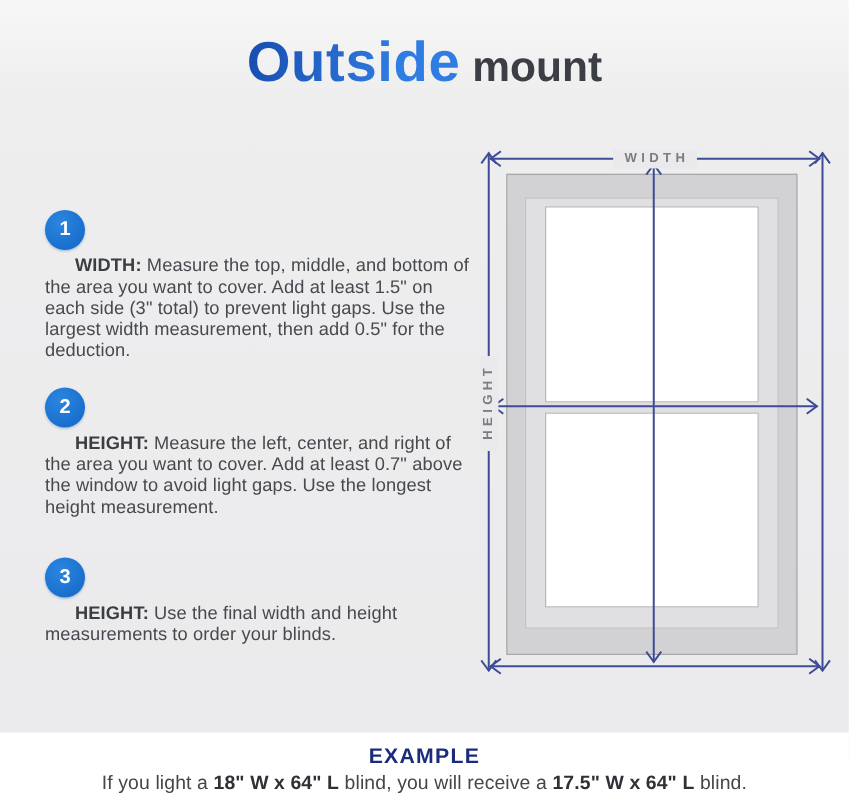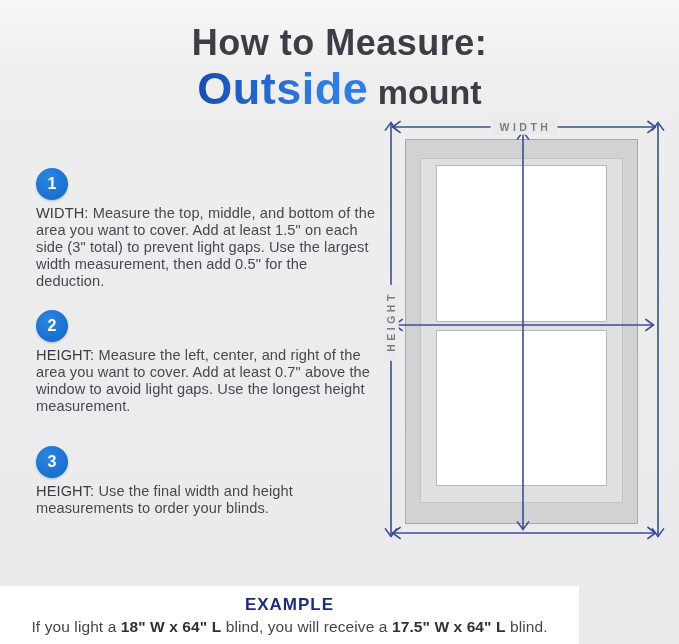--- a/index.html
+++ b/index.html
@@ -68,21 +68,22 @@
   }
   .step-text {
     margin-top: 5px;
     font-size: 14.6px;
     line-height: 17px;
     color: #46494e;
     letter-spacing: 0.1px;
   }
   .step-text b {
     color: #3a3d42;
-    font-weight: 400;
+    font-weight: 700;
+    margin-left: 24px;
   }
 
   
   .diagram {
     position: absolute;
     left: 378px; top: 112px;
     width: 292px; height: 448px;
   }
   .win-frame {
     position: absolute;
@@ -125,21 +126,21 @@
   .dim-height {
     left: 13px; top: 211px;
     transform: translate(-50%, -50%) rotate(-90deg);
     padding: 2px 6px 2px 9px;
   }
 
   
   .footer {
     position: absolute;
     left: 0; bottom: 0;
-    width: 579px; height: 58px;
+    width: 679px; height: 58px;
     background: #ffffff;
     text-align: center;
     padding-top: 9px;
   }
   .example-heading {
     font-size: 17px;
     font-weight: 700;
     letter-spacing: 1px;
     color: #1c2c7c;
   }
@@ -150,21 +151,20 @@
     letter-spacing: 0.1px;
   }
   .example-line b { color: #2e3136; font-weight: 700; }
 </style>
 </head>
 <body>
 
 <div class="canvas">
 
   <div class="header">
-    <div class="title-line1">How to Measure:</div>
     <div class="title-line2"><span class="title-highlight">Outside</span><span class="title-rest"> mount</span></div>
   </div>
 
   <div class="step step-1">
     <div class="step-badge">1</div>
     <p class="step-text"><b>WIDTH:</b> <span>Measure the top, middle, and bottom of the area you want to cover. Add at least 1.5" on each side (3" total) to prevent light gaps. Use the largest width measurement, then add 0.5" for the deduction.</span></p>
   </div>
 
   <div class="step step-2">
     <div class="step-badge">2</div>

